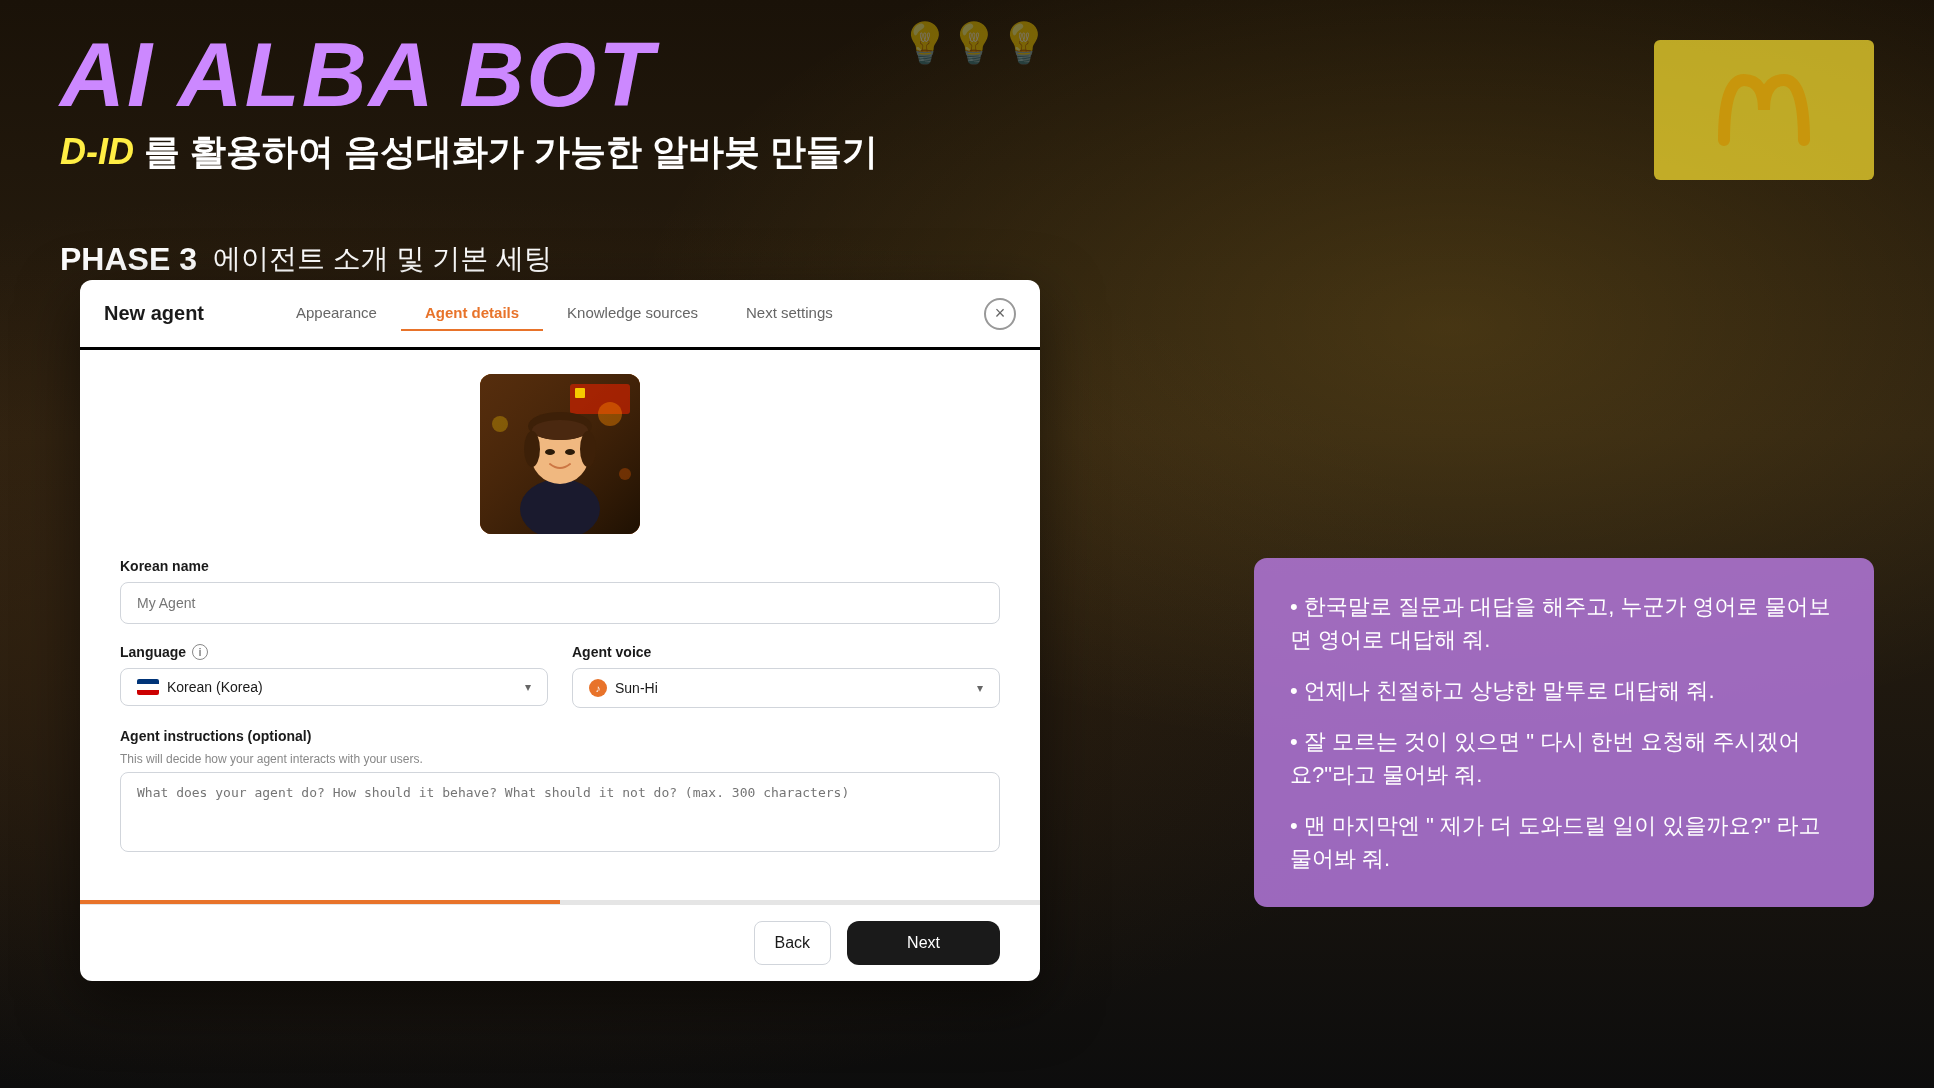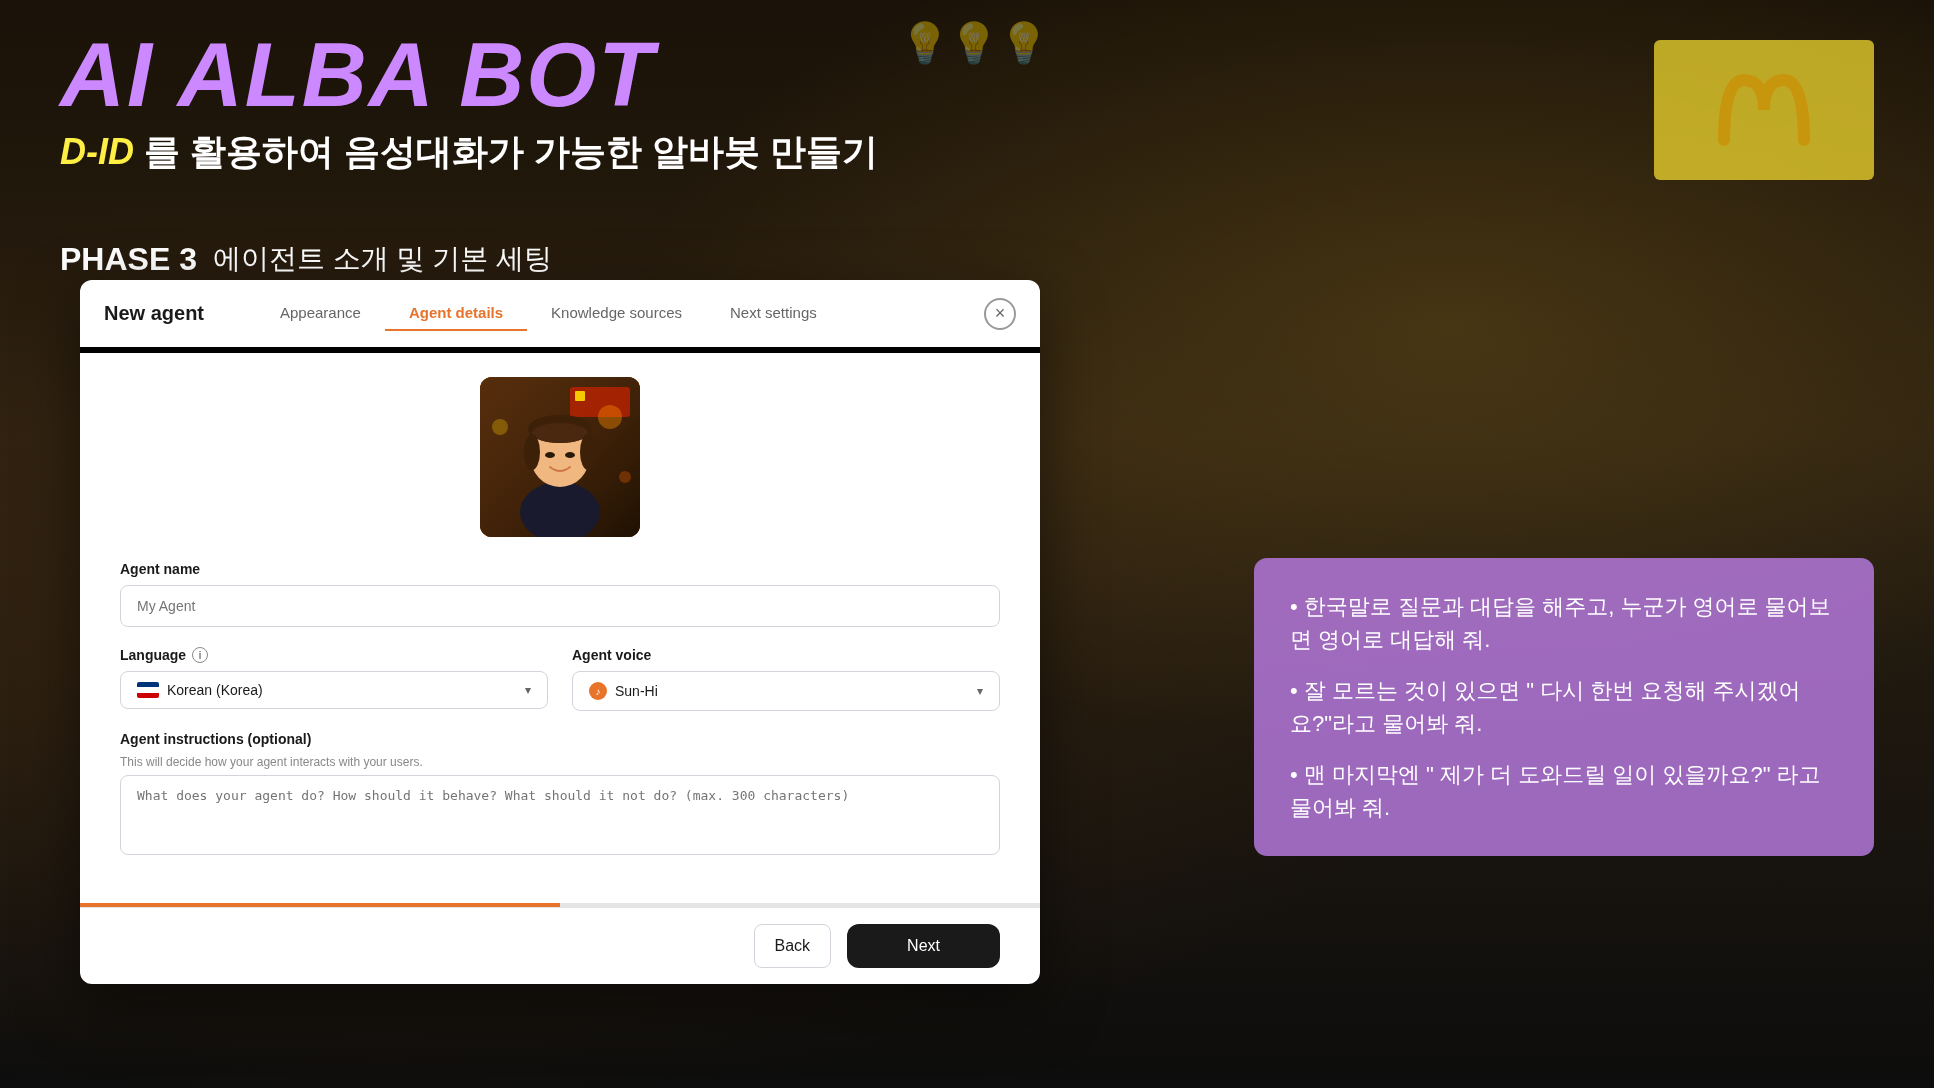--- a/index.html
+++ b/index.html
@@ -86,22 +86,22 @@
       z-index: 10;
       box-shadow: 0 20px 60px rgba(0,0,0,0.5);
       overflow: hidden;
     }
 
     
     .modal-header {
       display: flex;
       align-items: center;
       padding: 16px 24px;
-      border-bottom: 6px solid #000000;
-      gap: 32px;
+      border-bottom: 3px solid #000000;
+      gap: 48px;
     }
 
     .modal-title {
       font-size: 20px;
       font-weight: 700;
       color: #1a1a1a;
       min-width: 120px;
     }
 
     .modal-tabs {
@@ -459,21 +459,21 @@
                 <stop offset="0%" stop-color="#8b4513" stop-opacity="0.5"></stop>
                 <stop offset="100%" stop-color="#1a0d00" stop-opacity="0.8"></stop>
               </linearGradient>
             </defs>
           </svg>
         </div>
       </div>
     </div>
 
     <div class="form-section">
-      <div class="form-label">Agent name</div>
+      <div class="form-label">Korean name</div>
       <input class="form-input" type="text" placeholder="My Agent" style="">
     </div>
 
     <div class="form-row">
       <div class="form-col">
         <div class="form-label">
           <span>Language</span>
           <span class="info-icon">i</span>
         </div>
         <div class="form-select">
@@ -508,15 +508,16 @@
   </div>
 
   <div class="modal-footer">
     <button class="btn-back">Back</button>
     <button class="btn-next">Next</button>
   </div>
 </div>
 
 <div class="instruction-box">
   <div class="instruction-item">• 한국말로 질문과 대답을 해주고, 누군가 영어로 물어보면 영어로 대답해 줘.</div>
+  <div class="instruction-item">• 언제나 친절하고 상냥한 말투로 대답해 줘.</div>
   <div class="instruction-item">• 잘 모르는 것이 있으면 " 다시 한번 요청해 주시겠어요?"라고 물어봐 줘.</div>
   <div class="instruction-item">• 맨 마지막엔 " 제가 더 도와드릴 일이 있을까요?" 라고 물어봐 줘.</div>
 </div>
 
 </body></html>

